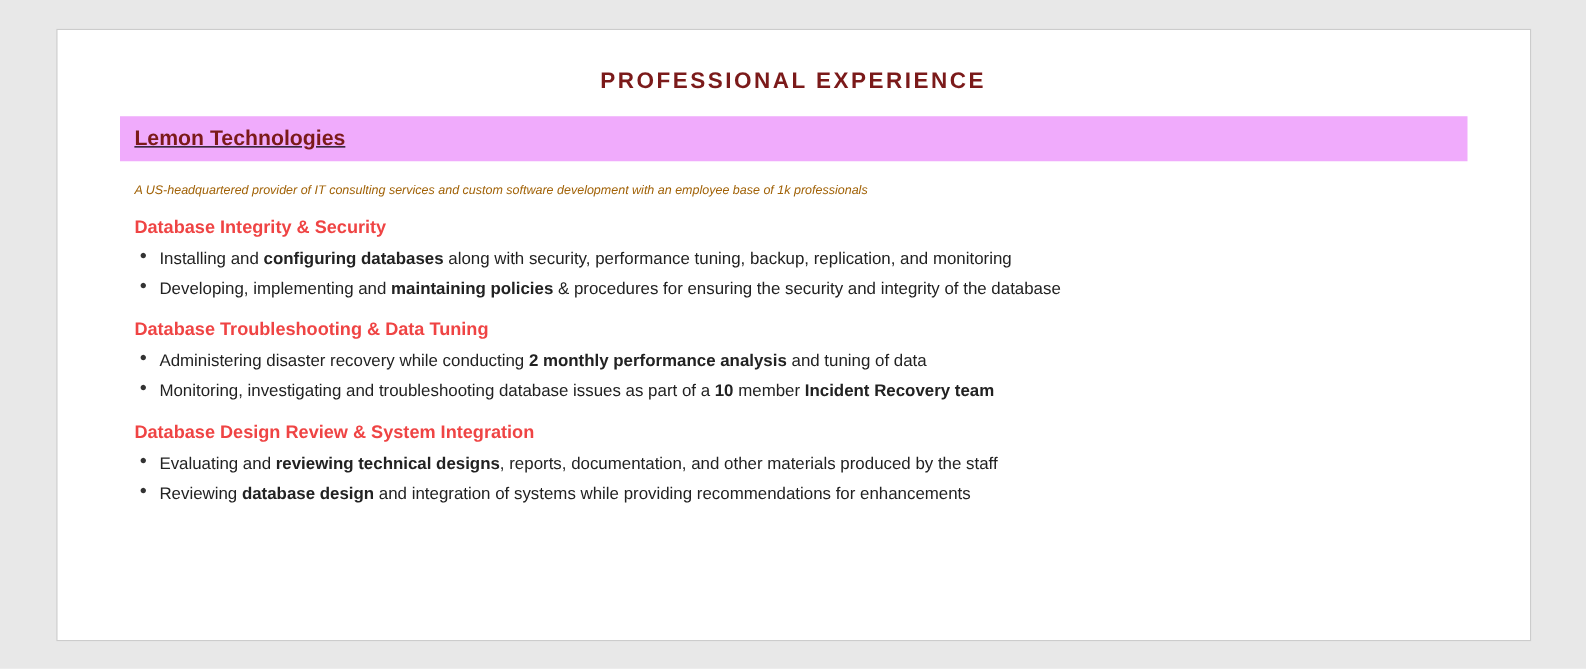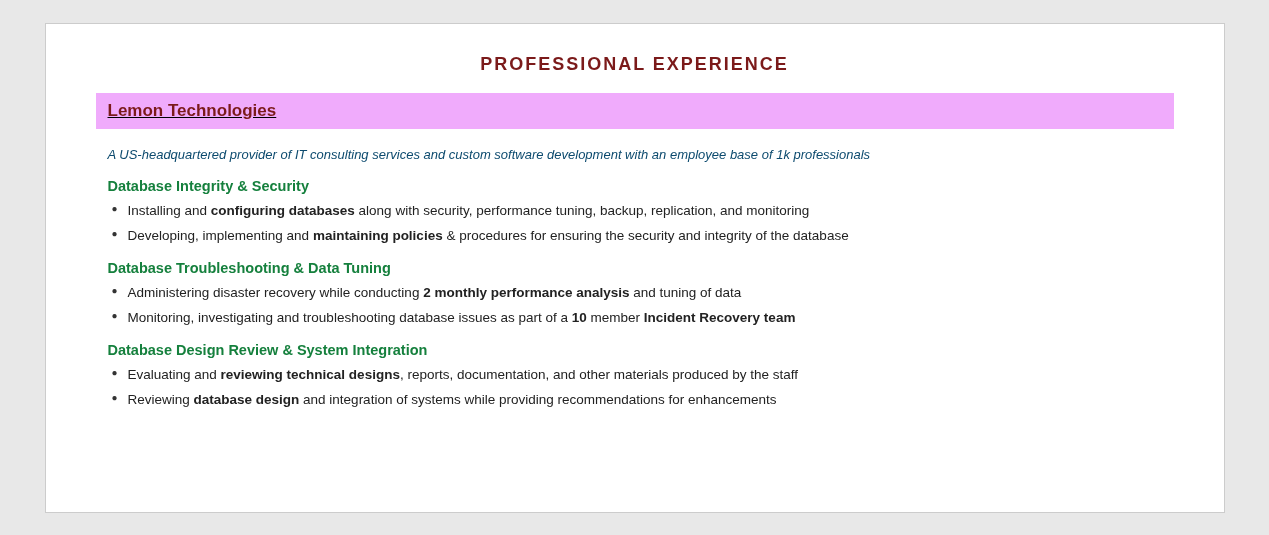--- a/index.html
+++ b/index.html
@@ -81,35 +81,35 @@
       color: #555;
     }
 
     .job-dates {
       font-size: 14px;
       color: #333;
     }
 
     .job-description {
       font-style: italic;
-      font-size: 13px;
-      color: #0c4a6e;
+      font-size: 10px;
+      color: #a16207;
       margin: 8px 12px 14px 12px;
       line-height: 1.5;
     }
 
     .skill-group {
       margin-bottom: 14px;
       padding: 0 12px;
     }
 
     .skill-group-title {
       font-size: 14.5px;
       font-weight: 700;
-      color: #15803d;
+      color: #ef4444;
       margin-bottom: 6px;
     }
 
     .bullet-list {
       list-style: none;
       padding: 0;
     }
 
     .bullet-list li {
       font-size: 13.5px;

